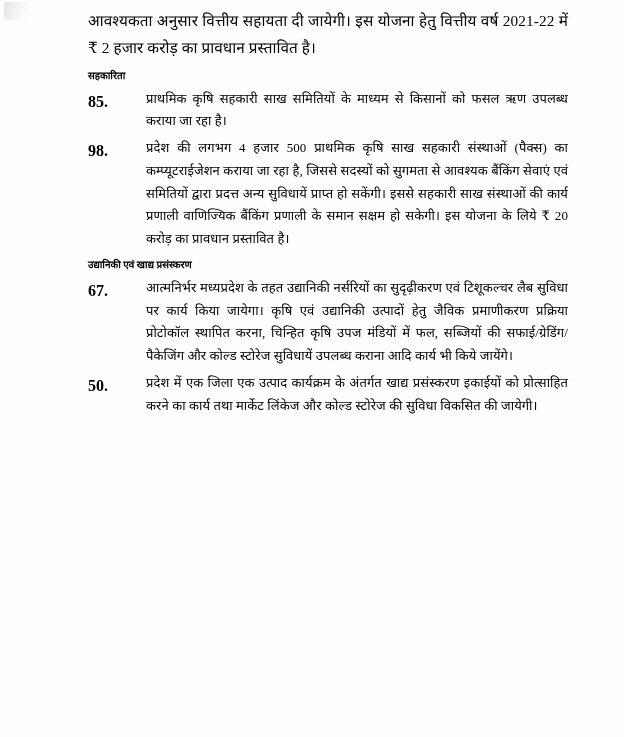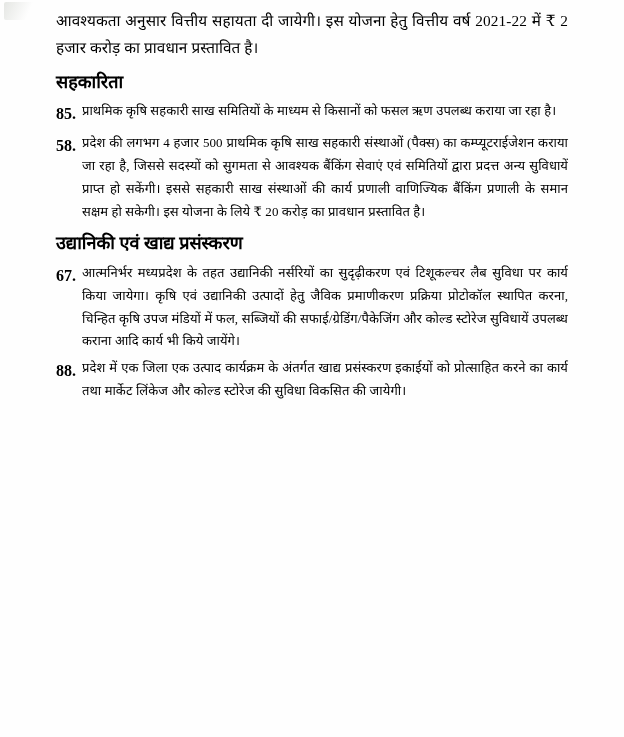--- a/index.html
+++ b/index.html
@@ -12,21 +12,21 @@
     background: #ffffff;
     font-family: "Liberation Serif", "DejaVu Serif", serif;
     color: #000000;
     overflow: hidden;
   }
   .page {
     position: relative;
     width: 624px;
     height: 737px;
     box-sizing: border-box;
-    padding: 8px 56px 0 56px;
+    padding: 8px 56px 0 88px;
     background: #fefefe;
   }
   .corner-mark {
     position: absolute;
     top: 2px;
     left: 4px;
     width: 34px;
     height: 18px;
     background: linear-gradient(115deg, rgba(170,175,165,0.30) 0%, rgba(255,255,255,0) 70%);
     border-radius: 2px;
@@ -35,29 +35,30 @@
     font-size: 15.3px;
     line-height: 1.75;
     text-align: justify;
     margin: 0 0 2px 0;
     letter-spacing: 0.1px;
   }
   .cont-para {
     margin-bottom: 6px;
   }
   .heading {
-    font-size: 18px;
+    font-size: 10px;
     font-weight: bold;
     margin: 6px 0 4px 0;
     line-height: 1.6;
   }
   .num-item {
     display: flex;
     align-items: flex-start;
     margin: 0 0 4px 0;
+    gap: 32px;
   }
   .num-item .num {
     flex: 0 0 auto;
     font-weight: bold;
     font-size: 16px;
     width: 26px;
     line-height: 1.75;
     text-align: left;
   }
   .num-item .body {
@@ -81,29 +82,29 @@
   <p class="para cont-para">आवश्यकता अनुसार वित्तीय सहायता दी जायेगी। इस योजना हेतु वित्तीय वर्ष 2021-22 में ₹ 2 हजार करोड़ का प्रावधान प्रस्तावित है।</p>
 
   <h2 class="heading">सहकारिता</h2>
 
   <div class="num-item">
     <div class="num">85.</div>
     <div class="body">प्राथमिक कृषि सहकारी साख समितियों के माध्यम से किसानों को फसल ऋण उपलब्ध कराया जा रहा है।</div>
   </div>
 
   <div class="num-item">
-    <div class="num">58.</div>
+    <div class="num">98.</div>
     <div class="body">प्रदेश की लगभग 4 हजार 500 प्राथमिक कृषि साख सहकारी संस्थाओं (पैक्स) का कम्प्यूटराईजेशन कराया जा रहा है, जिससे सदस्यों को सुगमता से आवश्यक बैंकिंग सेवाएं एवं समितियों द्वारा प्रदत्त अन्य सुविधायें प्राप्त हो सकेंगी। इससे सहकारी साख संस्थाओं की कार्य प्रणाली वाणिज्यिक बैंकिंग प्रणाली के समान सक्षम हो सकेगी। इस योजना के लिये ₹ 20 करोड़ का प्रावधान प्रस्तावित है।</div>
   </div>
 
   <h2 class="heading">उद्यानिकी एवं खाद्य प्रसंस्करण</h2>
 
   <div class="num-item">
     <div class="num">67.</div>
     <div class="body">आत्मनिर्भर मध्यप्रदेश के तहत उद्यानिकी नर्सरियों का सुदृढ़ीकरण एवं टिशूकल्चर लैब सुविधा पर कार्य किया जायेगा। कृषि एवं उद्यानिकी उत्पादों हेतु जैविक प्रमाणीकरण प्रक्रिया प्रोटोकॉल स्थापित करना, चिन्हित कृषि उपज मंडियों में फल, सब्जियों की सफाई/ग्रेडिंग/पैकेजिंग और कोल्ड स्टोरेज सुविधायें उपलब्ध कराना आदि कार्य भी किये जायेंगे।</div>
   </div>
 
   <div class="num-item">
-    <div class="num">88.</div>
+    <div class="num">50.</div>
     <div class="body"><span>प्रदेश में </span><span class="bold-inline">एक जिला एक उत्पाद</span><span> कार्यक्रम के अंतर्गत खाद्य प्रसंस्करण इकाईयों को प्रोत्साहित करने का कार्य तथा मार्केट लिंकेज और कोल्ड स्टोरेज की सुविधा विकसित की जायेगी।</span></div>
   </div>
 
 </div>
 
 </body></html>

